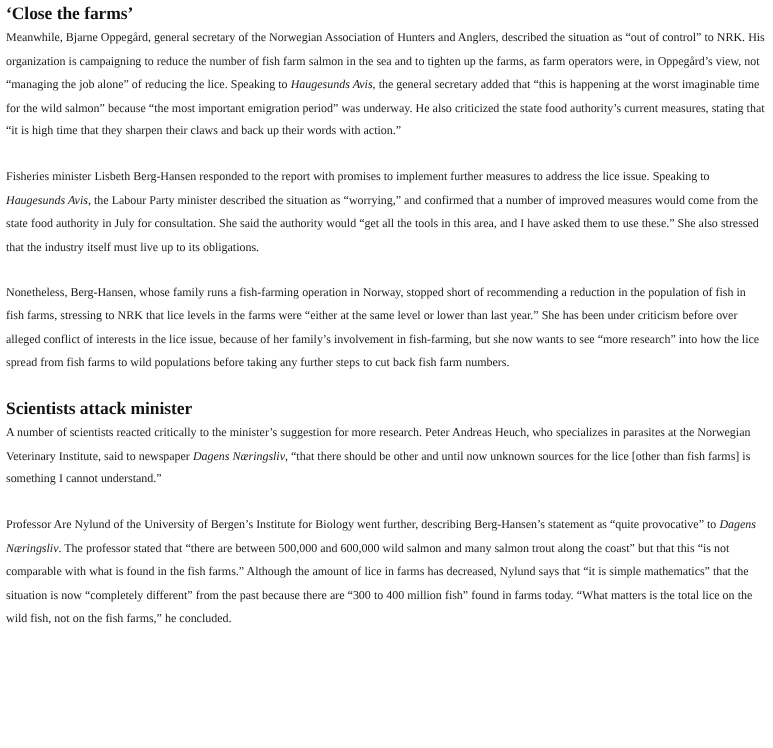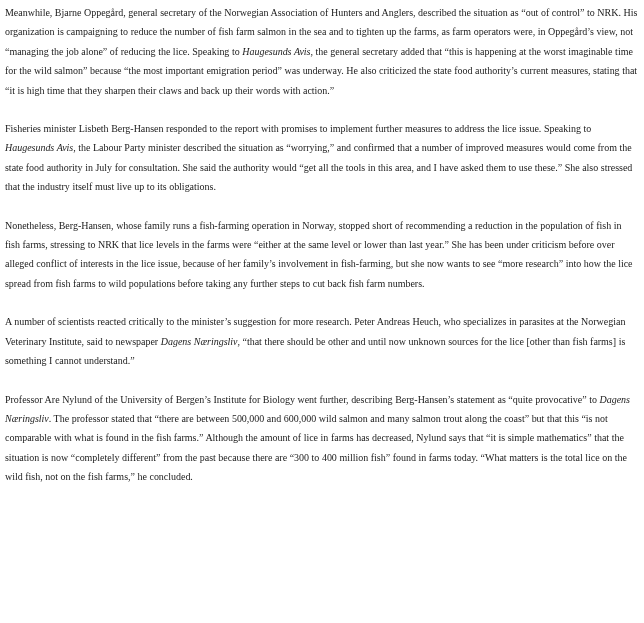--- a/index.html
+++ b/index.html
@@ -53,28 +53,30 @@
     margin: 0;
     padding: 0;
   }
 </style>
 </head>
 <body>
 
 <div class="article">
 
   <div class="block">
+    <p class="heading">‘Close the farms’</p>
 
     <p class="para after-heading"><span>Meanwhile, Bjarne Oppegård, general secretary of the Norwegian Association of Hunters and Anglers, described the situation as “out of control” to NRK. His organization is campaigning to reduce the number of fish farm salmon in the sea and to tighten up the farms, as farm operators were, in Oppegård’s view, not “managing the job alone” of reducing the lice. Speaking to </span><span class="ital">Haugesunds Avis</span><span>, the general secretary added that “this is happening at the worst imaginable time for the wild salmon” because “the most important emigration period” was underway. He also criticized the state food authority’s current measures, stating that “it is high time that they sharpen their claws and back up their words with action.”</span></p>
 
     <p class="para"><span>Fisheries minister Lisbeth Berg-Hansen responded to the report with promises to implement further measures to address the lice issue. Speaking to </span><span class="ital">Haugesunds Avis</span><span>, the Labour Party minister described the situation as “worrying,” and confirmed that a number of improved measures would come from the state food authority in July for consultation. She said the authority would “get all the tools in this area, and I have asked them to use these.” She also stressed that the industry itself must live up to its obligations.</span></p>
 
     <p class="para"><span>Nonetheless, Berg-Hansen, whose family runs a fish-farming operation in Norway, stopped short of recommending a reduction in the population of fish in fish farms, stressing to NRK that lice levels in the farms were “either at the same level or lower than last year.” She has been under criticism before over alleged conflict of interests in the lice issue, because of her family’s involvement in fish-farming, but she now wants to see “more research” into how the lice spread from fish farms to wild populations before taking any further steps to cut back fish farm numbers.</span></p>
   </div>
 
   <div class="block">
+    <p class="heading">Scientists attack minister</p>
 
     <p class="para after-heading"><span>A number of scientists reacted critically to the minister’s suggestion for more research. Peter Andreas Heuch, who specializes in parasites at the Norwegian Veterinary Institute, said to newspaper </span><span class="ital">Dagens Næringsliv</span><span>, “that there should be other and until now unknown sources for the lice [other than fish farms] is something I cannot understand.”</span></p>
 
     <p class="para last"><span>Professor Are Nylund of the University of Bergen’s Institute for Biology went further, describing Berg-Hansen’s statement as “quite provocative” to </span><span class="ital">Dagens Næringsliv</span><span>. The professor stated that “there are between 500,000 and 600,000 wild salmon and many salmon trout along the coast” but that this “is not comparable with what is found in the fish farms.” Although the amount of lice in farms has decreased, Nylund says that “it is simple mathematics” that the situation is now “completely different” from the past because there are “300 to 400 million fish” found in farms today. “What matters is the total lice on the wild fish, not on the fish farms,” he concluded.</span></p>
   </div>
 
 </div>
 
 </body></html>

